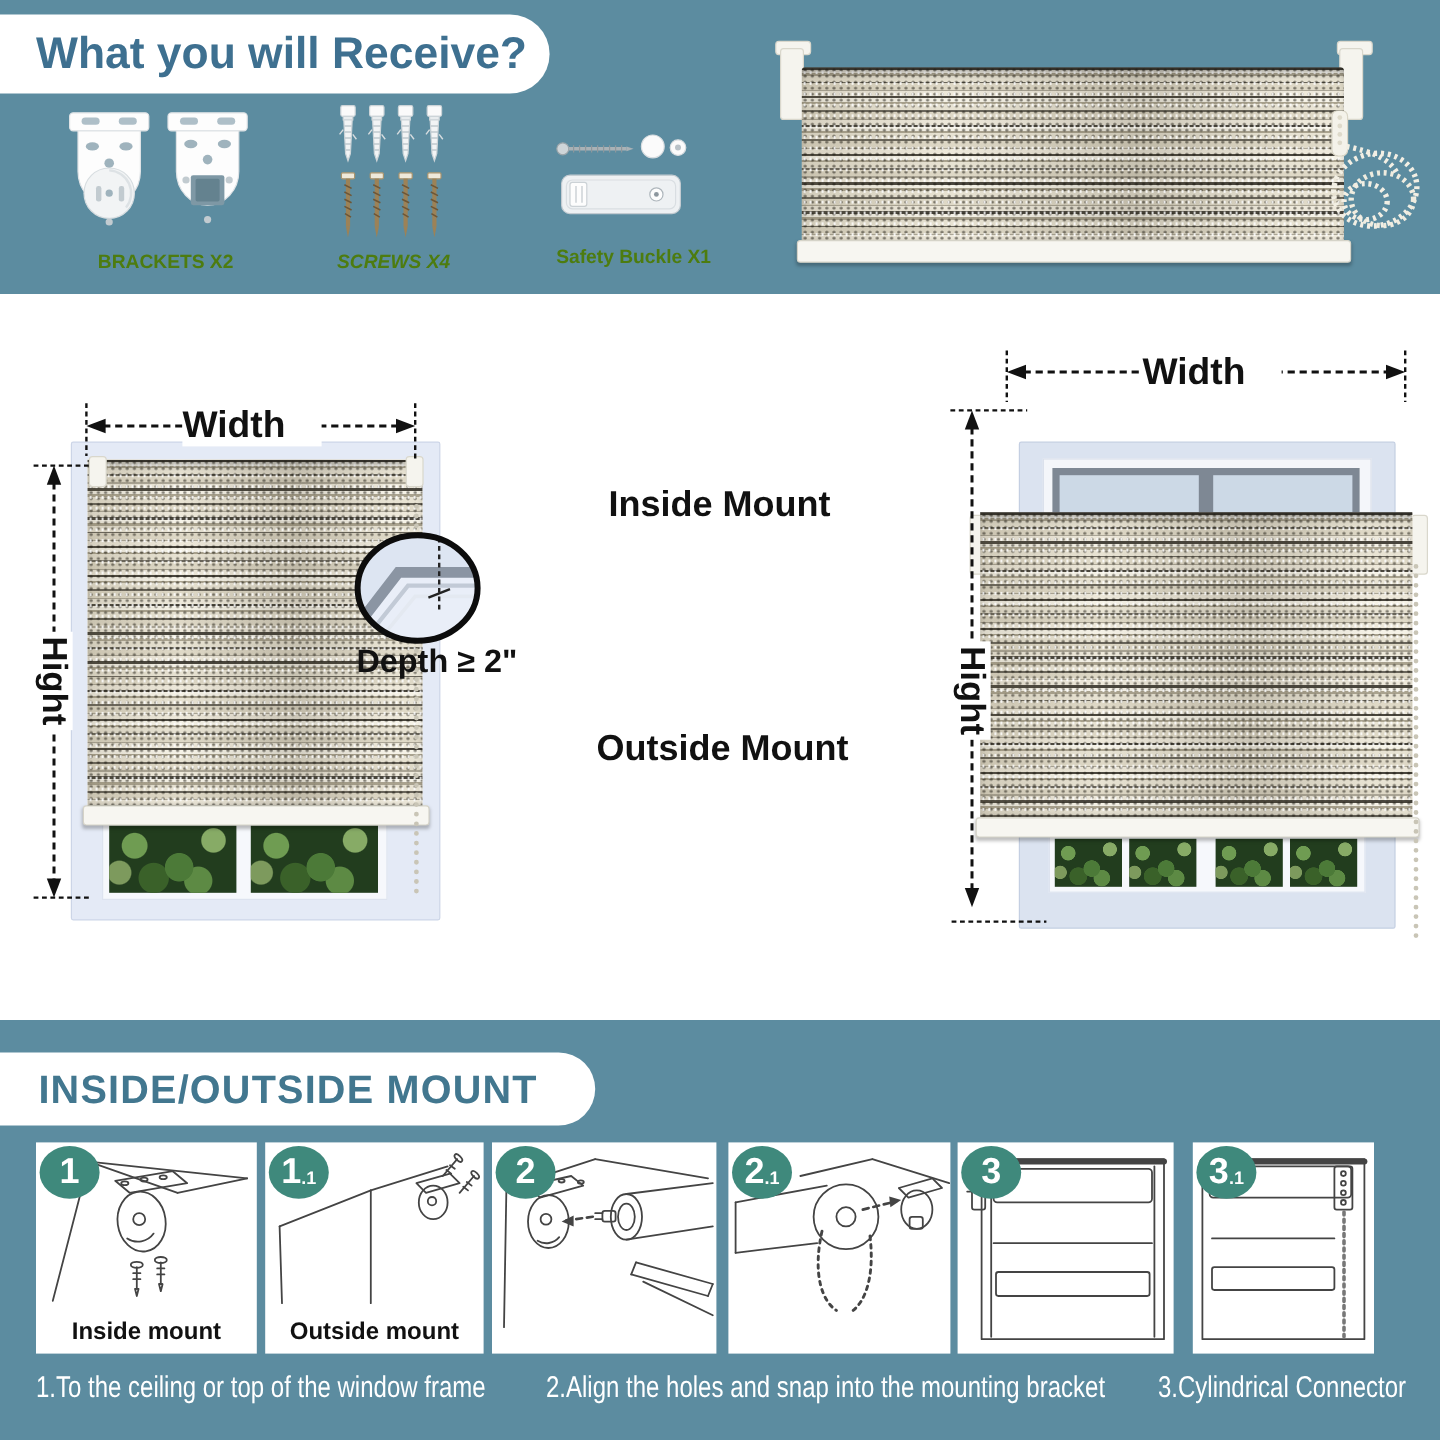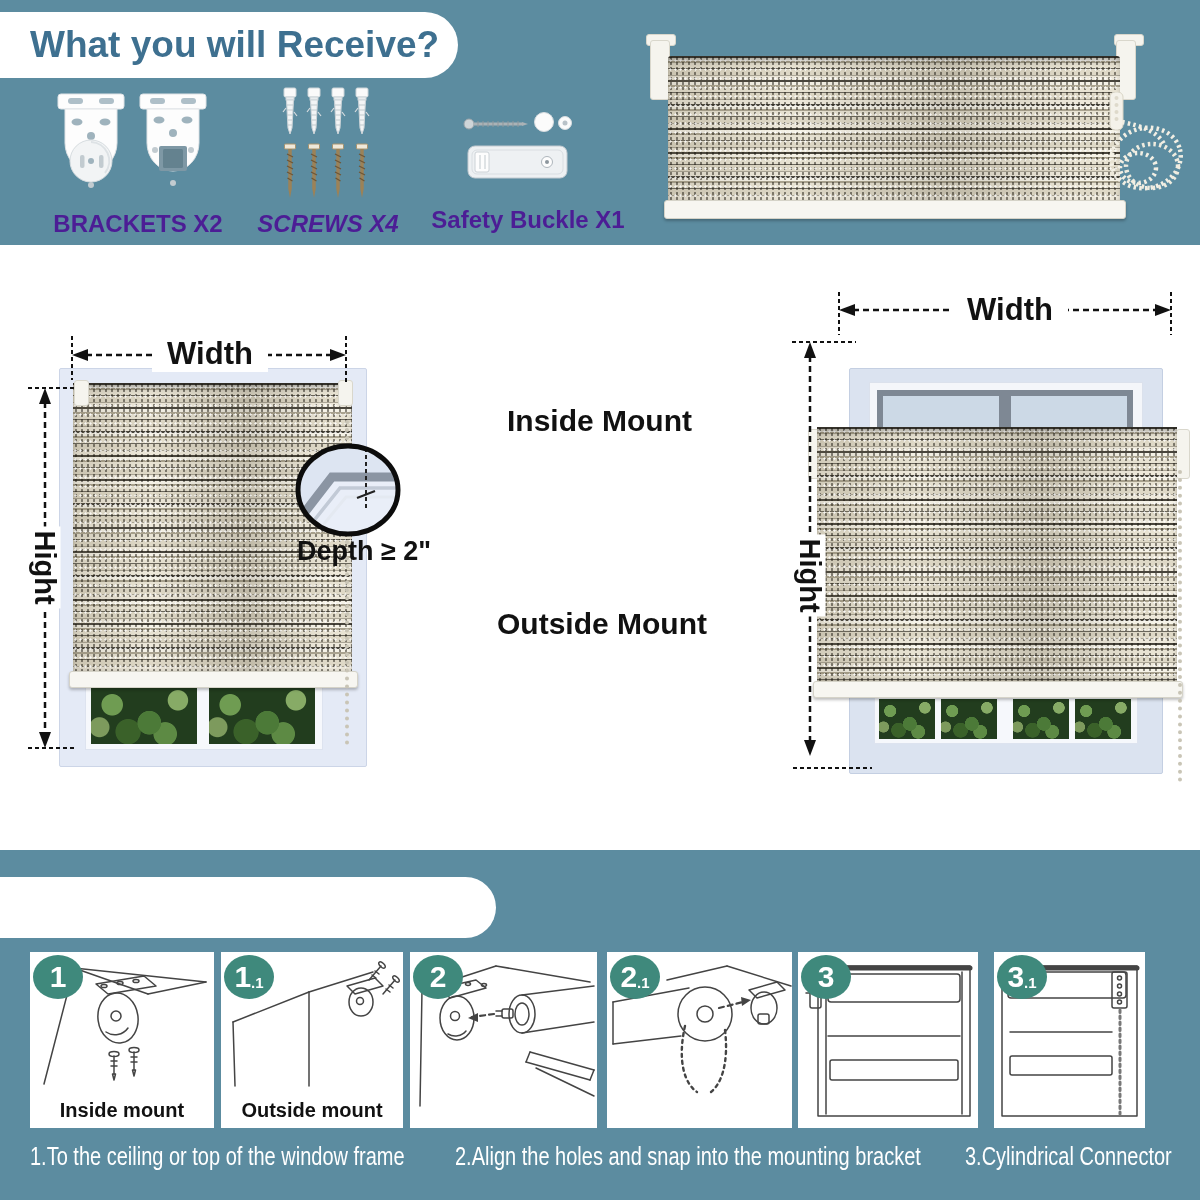--- a/index.html
+++ b/index.html
@@ -10,21 +10,21 @@
   .sec-top{left:0;top:0;width:1200px;height:245px;background:#5c8ca0;}
   .sec-bottom{left:0;top:850px;width:1200px;height:350px;background:#5c8ca0;}
   
   .banner-top{left:0;top:12px;width:458px;height:66px;background:#fff;border-radius:0 33px 33px 0;}
   .banner-top-title{left:30px;top:12px;width:410px;height:66px;line-height:66px;
     font-size:37px;font-weight:bold;color:#3e7090;white-space:nowrap;}
   .pill{left:0;top:877px;width:496px;height:61px;background:#fff;border-radius:0 31px 31px 0;}
   .pill-title{left:32px;top:877px;height:61px;line-height:61px;font-size:33px;font-weight:bold;
     color:#42778f;letter-spacing:1px;white-space:nowrap;}
   
-  .recv-label{color:#4c1d95;font-weight:bold;font-size:24px;text-align:center;white-space:nowrap;}
+  .recv-label{color:#4d7c0f;font-weight:bold;font-size:16px;text-align:center;white-space:nowrap;}
   
   .fabric{background-color:#e7e2d2;
     background-image:
       radial-gradient(circle, rgba(255,255,255,.85) .9px, transparent 1.2px),
       radial-gradient(circle, rgba(25,22,14,.50) 1.1px, transparent 1.4px),
       linear-gradient(90deg, rgba(110,100,75,.18), transparent 28%, rgba(70,62,44,.20) 62%, transparent 90%),
       repeating-linear-gradient(180deg,
         rgba(28,25,18,.78) 0 2px, rgba(246,243,232,.95) 2px 5px,
         rgba(95,86,62,.45) 5px 7px, rgba(232,227,211,.92) 7px 12px,
         rgba(28,25,18,.62) 12px 13.5px, rgba(222,216,198,.92) 13.5px 19px,
@@ -39,21 +39,21 @@
       radial-gradient(circle at 20% 30%, #6f9c52 0 11%, transparent 12%),
       radial-gradient(circle at 55% 62%, #4c7a38 0 17%, transparent 18%),
       radial-gradient(circle at 82% 22%, #87ab66 0 10%, transparent 11%),
       radial-gradient(circle at 35% 78%, #3a6129 0 15%, transparent 16%),
       radial-gradient(circle at 70% 82%, #5d8a44 0 13%, transparent 14%),
       radial-gradient(circle at 8% 70%, #7d9a5d 0 9%, transparent 10%);}
   .chain-dots{width:0;border-left:4px dotted #c9c5b6;}
   
   .h2-measure{left:25px;top:250px;font-size:46px;font-weight:bold;color:#17695e;white-space:nowrap;}
   .mount-label{font-size:30px;font-weight:bold;color:#111;white-space:nowrap;}
-  .dim-label{font-size:31px;font-weight:bold;color:#111;background:#fff;text-align:center;}
+  .dim-label{font-size:31px;font-weight:bold;color:#111;background:#fff;}
   .vlabel-box{width:70px;height:70px;display:flex;align-items:center;justify-content:center;}
   .vlabel-box span{transform:rotate(90deg);font-size:29px;font-weight:bold;color:#111;
     background:#fff;padding:0 4px;white-space:nowrap;}
   .depth-label{font-size:27px;font-weight:bold;color:#111;white-space:nowrap;}
   
   .winframe-l{left:59px;top:368px;width:306px;height:397px;background:#e4eaf6;
     border:1px solid #ccd5e7;border-radius:2px;}
   .winframe-r{left:849px;top:368px;width:312px;height:404px;background:#dbe3f0;
     border:1px solid #c4cfe2;border-radius:2px;}
   
@@ -287,20 +287,21 @@
   </div>
   <div class="abs vlabel-box" style="left:774px;top:540px;">
     <span>Hight</span>
   </div>
   <div class="abs depth-label" style="left:297px;top:536px;">Depth ≥ 2"</div>
   <div class="abs mount-label" style="left:507px;top:404px;">Inside Mount</div>
   <div class="abs mount-label" style="left:497px;top:607px;">Outside Mount</div>
 
   <div class="abs sec-bottom"></div>
   <div class="abs pill"></div>
+  <div class="abs pill-title">INSIDE/OUTSIDE MOUNT</div>
 
   <div class="abs panel" style="left:30px;width:184px;">
     <svg width="184" height="140" viewBox="0 0 184 140" style="margin-top:4px;">
       <g class="line-art">
         <path d="M44,12 L14,128"></path>
           <path d="M44,12 L176,26"></path>
           <path d="M44,12 L118,38"></path>
           <path d="M118,38 L176,26"></path>
         <path d="M66,28 L114,20 L126,30 L78,38 Z"></path>
         <ellipse cx="74" cy="30" rx="3" ry="1.6"></ellipse>

